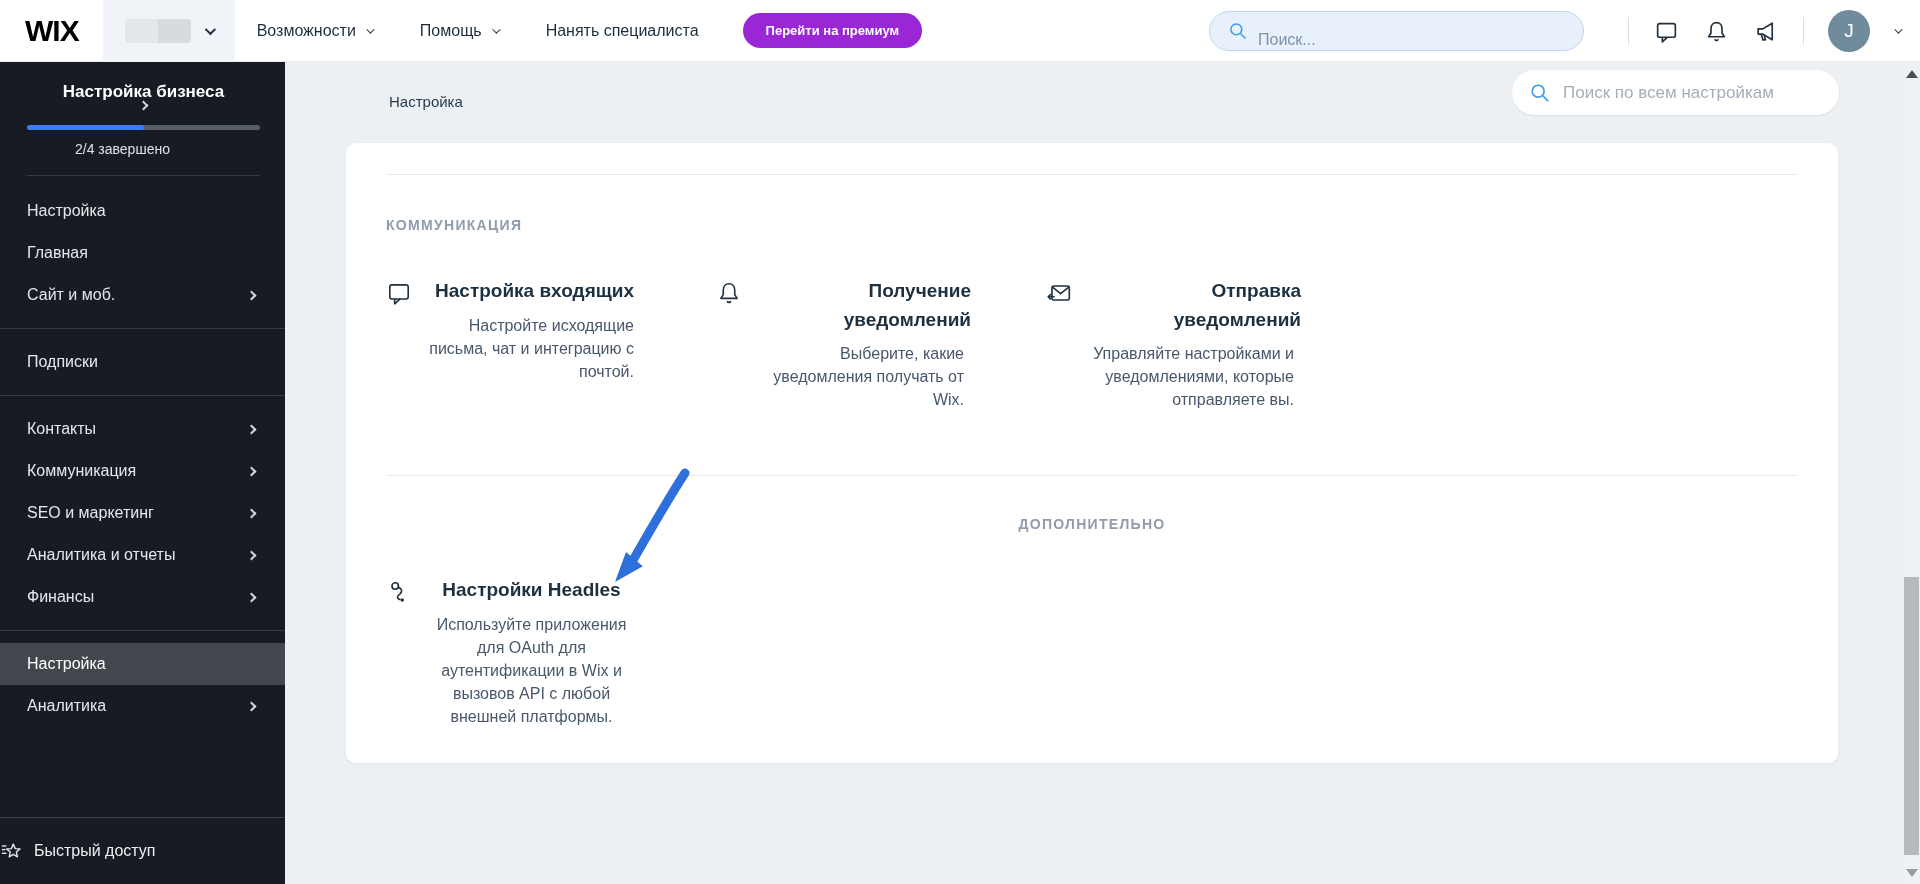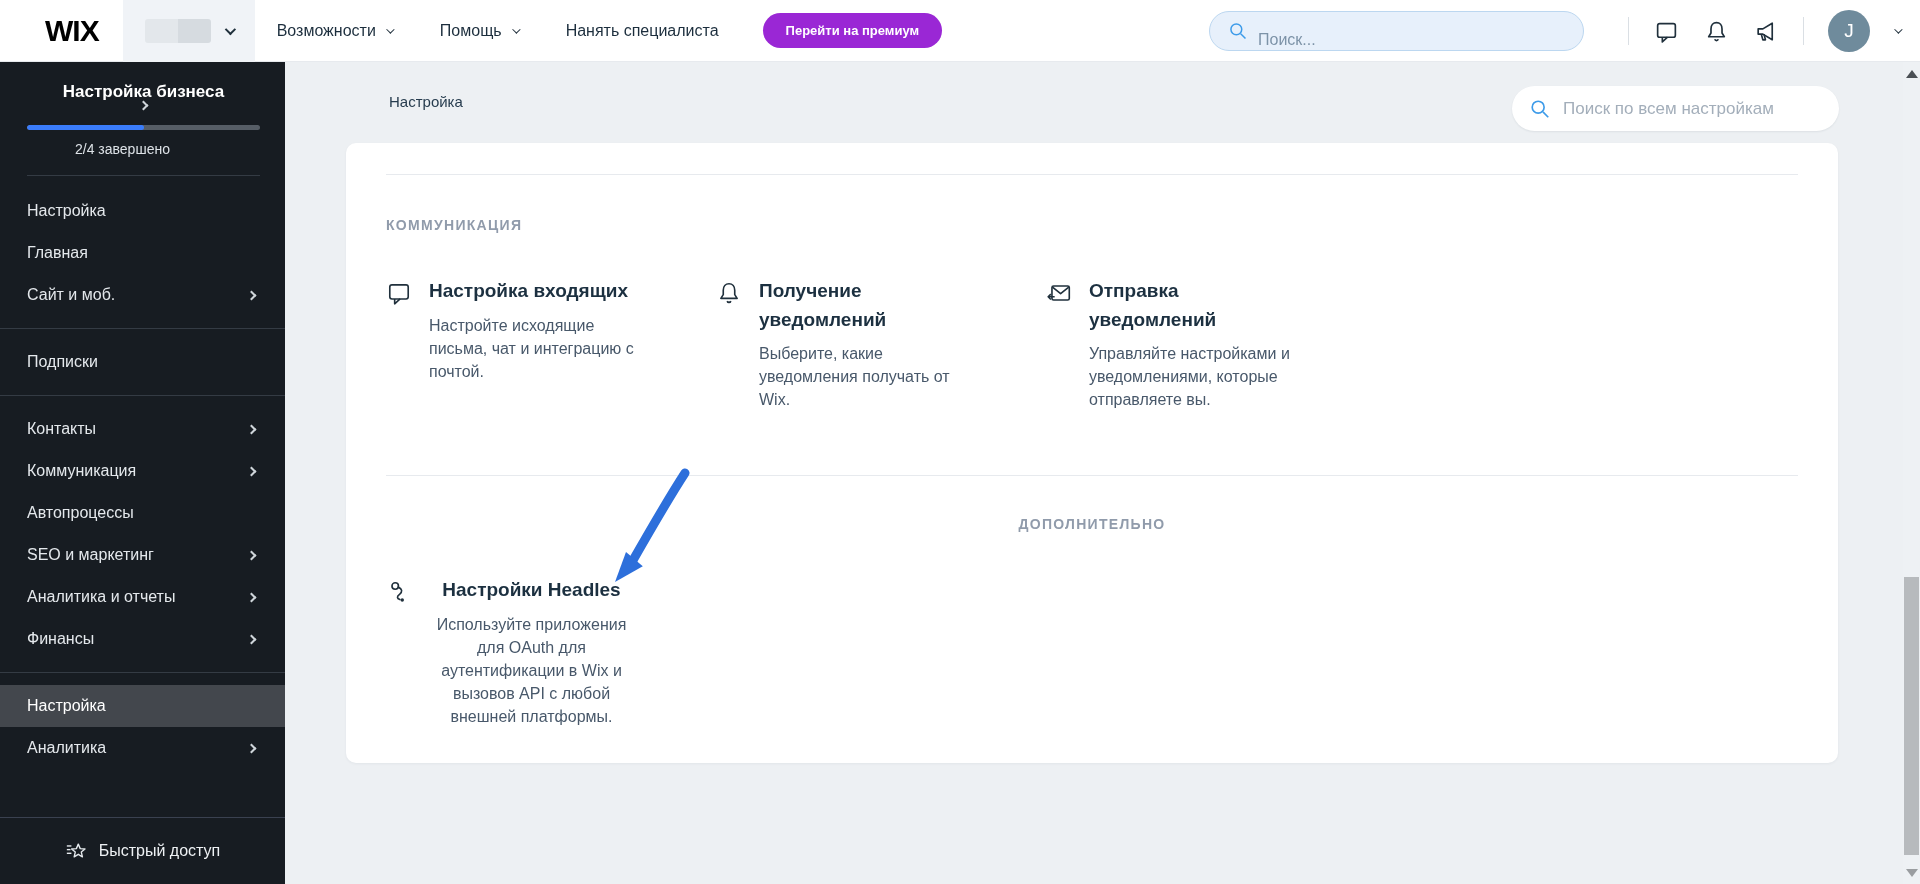--- a/index.html
+++ b/index.html
@@ -1,20 +1,20 @@
 <!DOCTYPE html>
 <html><head>
 <meta charset="utf-8">
 <style>
   * { margin:0; padding:0; box-sizing:border-box; }
   html,body { width:1920px; height:884px; overflow:hidden; }
   body { position:relative; font-family:"Liberation Sans","DejaVu Sans",sans-serif; background:#edf0f3; color:#1c3040; }
 
   
-  .topbar { position:absolute; top:0; left:0; width:1920px; height:62px; background:#ffffff; border-bottom:1px solid #e7eaee; display:flex; align-items:center; z-index:20;padding-left:20px; }
+  .topbar { position:absolute; top:0; left:0; width:1920px; height:62px; background:#ffffff; border-bottom:1px solid #e7eaee; display:flex; align-items:center; z-index:20; }
   .logo { margin-left:25px; font-size:30px; font-weight:900; letter-spacing:-1px; color:#000; cursor:pointer; }
   .site-selector { margin-left:24px; width:132px; height:62px; background:#f0f3f7; display:flex; align-items:center; justify-content:center; gap:14px; cursor:pointer; }
   .redacted-box { width:66px; height:24px; border-radius:3px; background:linear-gradient(90deg,#e3e7eb 0 50%,#d6dbe0 50% 100%); }
   .chev-down { width:8px; height:8px; border-right:2px solid #20303c; border-bottom:2px solid #20303c; transform:rotate(45deg) translateY(-2px); }
   .chev-down.small { width:6px; height:6px; border-width:1.7px; }
   .top-nav { display:flex; align-items:center; gap:48px; margin-left:22px; }
   .top-nav-item { display:flex; align-items:center; gap:10px; font-size:16px; color:#1c2e3d; cursor:pointer; white-space:nowrap; }
   .premium-btn { margin-left:44px; height:35px; padding:0 23px; border:none; border-radius:18px; background:#9a27d5; color:#fff; font-size:13px; font-weight:700; font-family:inherit; cursor:pointer; white-space:nowrap; }
   .top-search { position:absolute; left:1209px; top:11px; width:375px; height:40px; border-radius:20px; background:#e7f0fb; border:1px solid #bcd7f0; display:flex; align-items:center; padding-left:18px; gap:10px; }
   .top-search input { border:none; outline:none; background:transparent; font-size:16px; font-family:inherit; color:#2d4150; width:300px;margin-top:18px; }
@@ -31,36 +31,36 @@
   .sb-title { font-size:17px; font-weight:700; color:#fff; }
   .chev-right { width:7px; height:7px; border-right:2px solid #cfd5da; border-top:2px solid #cfd5da; transform:rotate(45deg); }
   .progress-track { margin-top:16px; height:5px; border-radius:3px; background:#565d66; overflow:hidden; }
   .progress-fill { width:50%; height:100%; border-radius:3px; background:#3a7cfb; }
   .progress-label { margin-top:11px; font-size:14px; color:#dde2e7;margin-left:48px; }
   .sb-div { border-top:1px solid #343b44; margin:12px 0; }
   .sb-div.top { margin-top:18px; margin-bottom:0; }
   .sb-items { margin-top:14px; }
   .sb-item { height:42px; display:flex; align-items:center; justify-content:space-between; padding:0 30px 0 27px; font-size:16px; color:#e4e8ec; cursor:pointer; }
   .sb-item.selected { background:#43474d; color:#ffffff; }
-  .quick-access { position:absolute; left:0; right:0; bottom:0; height:67px; border-top:1px solid #3a4150; display:flex; align-items:center; justify-content:center; gap:12px; font-size:16px; color:#eef1f4; cursor:pointer; }
+  .quick-access { position:absolute; left:0; right:0; bottom:0; height:67px; border-top:1px solid #3a4150; display:flex; align-items:center; gap:12px; font-size:16px; color:#eef1f4; cursor:pointer; }
 
   
   .main { position:absolute; left:285px; top:62px; width:1635px; height:822px; background:#edf0f3; }
   .breadcrumb { position:absolute; left:104px; top:31px; font-size:15px; color:#273c4e; cursor:pointer; }
-  .settings-search { position:absolute; right:81px; top:24px; width:327px; height:45px; background:#fff; border-radius:23px; box-shadow:0 1px 2px rgba(22,45,61,.08); display:flex; align-items:center; padding-left:17px; gap:12px; }
+  .settings-search { position:absolute; right:81px; top:8px; width:327px; height:45px; background:#fff; border-radius:23px; box-shadow:0 1px 2px rgba(22,45,61,.08); display:flex; align-items:center; padding-left:17px; gap:12px; }
   .settings-search input { border:none; outline:none; background:transparent; font-size:17px; font-family:inherit; color:#3c5062; width:260px; }
   .settings-search input::placeholder { color:#a3aeba; }
 
   .card { position:absolute; left:61px; top:81px; width:1492px; height:620px; background:#ffffff; border-radius:10px; box-shadow:0 1px 3px rgba(22,45,61,.05); padding:0 40px; }
   .card-strip { height:32px; border-bottom:1px solid #e7eaee; }
   .section-label { font-size:14px; font-weight:700; letter-spacing:1.3px; color:#909bab; }
   .sec1 { padding-top:42px; }
   .sec2 { padding-top:40px;text-align:center; }
   .items-grid { margin-top:44px; display:grid; grid-template-columns:330px 330px 330px; }
-  .sec1 .items-grid { min-height:160px; }
+  .sec1 .items-grid { min-height:160px;text-align:right; }
   .setting-item { display:flex; gap:17px; cursor:pointer; }
   .item-icon { width:26px; flex:none; padding-top:3px; color:#20303c; }
   .item-title { font-size:19px; font-weight:700; color:#1c3040; line-height:1.5; max-width:212px; }
   .item-title.nowrap { white-space:nowrap; max-width:none; }
   .item-desc { margin-top:8px; font-size:16px; color:#48586a; line-height:1.45; max-width:205px; }
   .sec-div { border-top:1px solid #e7eaee; margin-top:38px; }
 
   .arrow-annotation { position:absolute; left:300px; top:405px; width:110px; height:125px; pointer-events:none; }
 
   
@@ -161,23 +161,20 @@
       <span>Подписки</span>
     </div>
     <div class="sb-div"></div>
     <div class="sb-item">
       <span>Контакты</span>
       <span class="chev-right"></span>
     </div>
     <div class="sb-item">
       <span>Коммуникация</span>
       <span class="chev-right"></span>
-    </div>
-    <div class="sb-item">
-      <span>Автопроцессы</span>
     </div>
     <div class="sb-item">
       <span>SEO и маркетинг</span>
       <span class="chev-right"></span>
     </div>
     <div class="sb-item">
       <span>Аналитика и отчеты</span>
       <span class="chev-right"></span>
     </div>
     <div class="sb-item">

